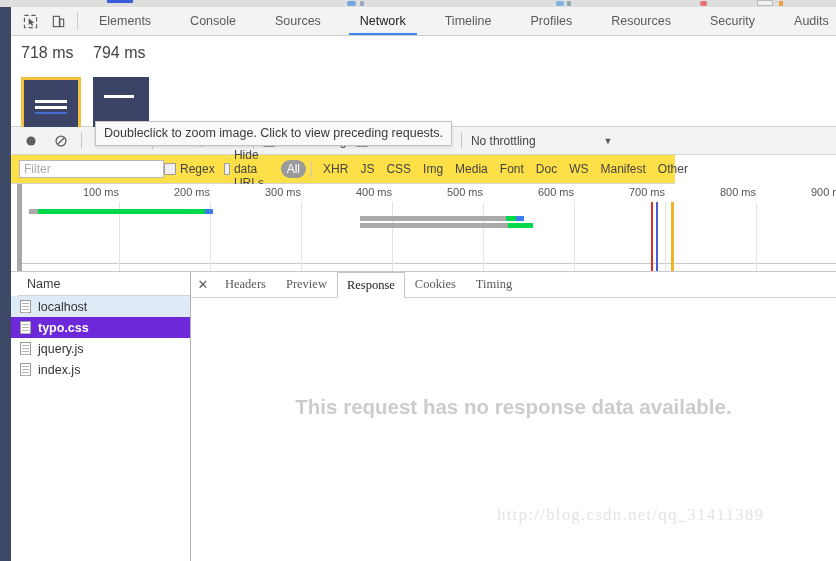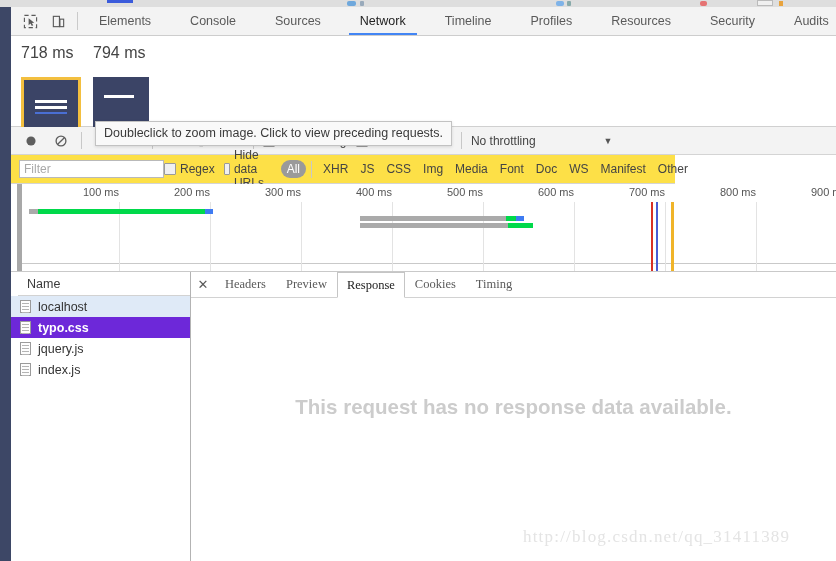--- a/index.html
+++ b/index.html
@@ -328,28 +328,27 @@
     display: flex; align-items: center; justify-content: center;
     font-size: 20.5px;
     font-weight: bold;
     color: #cccccc;
     pointer-events: none;
     padding-bottom: 20px;
     box-sizing: border-box;
   }
   .watermark {
     position: absolute;
-    left: 497px; top: 527px;
+    left: 497px; top: 505px;
     font-family: "Liberation Serif", serif;
     font-size: 17px;
     color: #e4e4e4;
     letter-spacing: 1.2px;
     white-space: nowrap;
     pointer-events: none;
-    margin-left: 26px;
   }
 </style>
 </head>
 <body>
 
 <div id="app">
 
   <div class="browser-sliver">
     <div class="sliver-tab-blue"></div>
     <div class="sliver-dot-a"></div>

